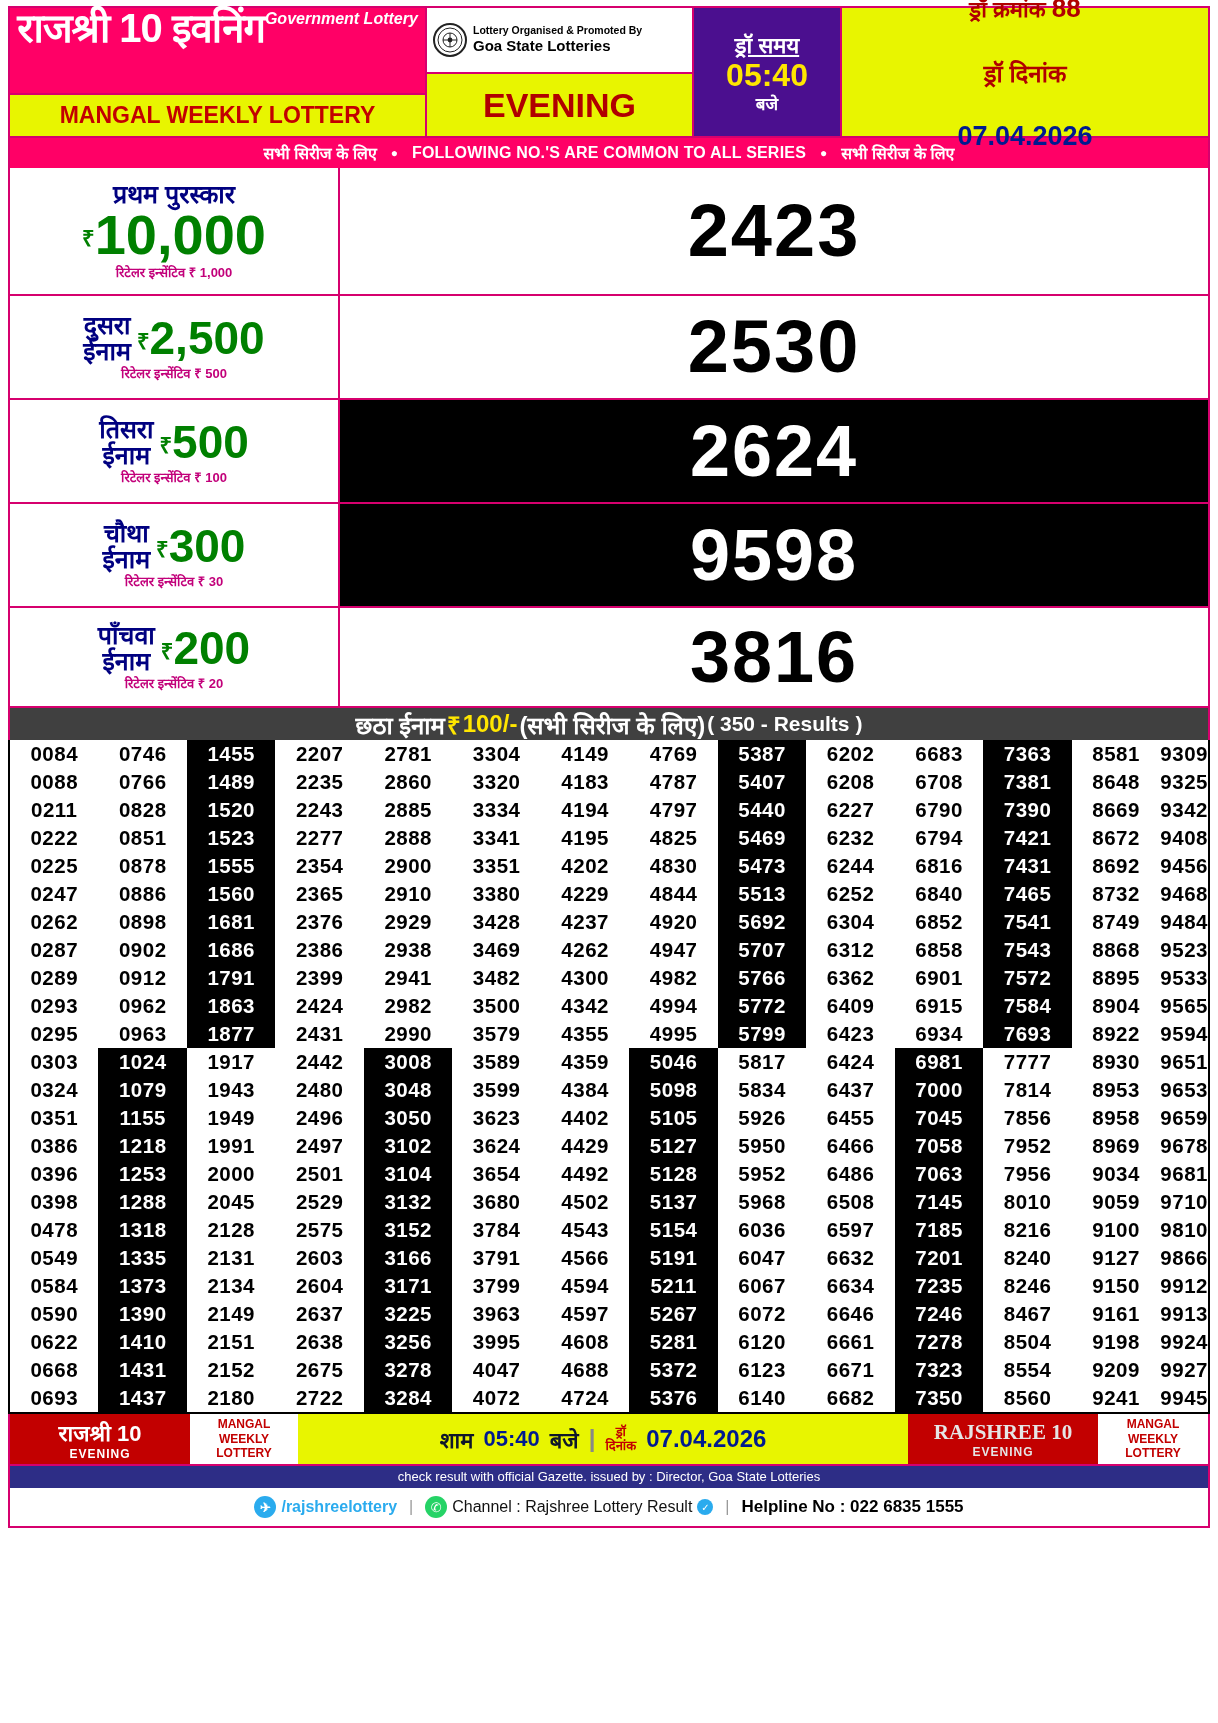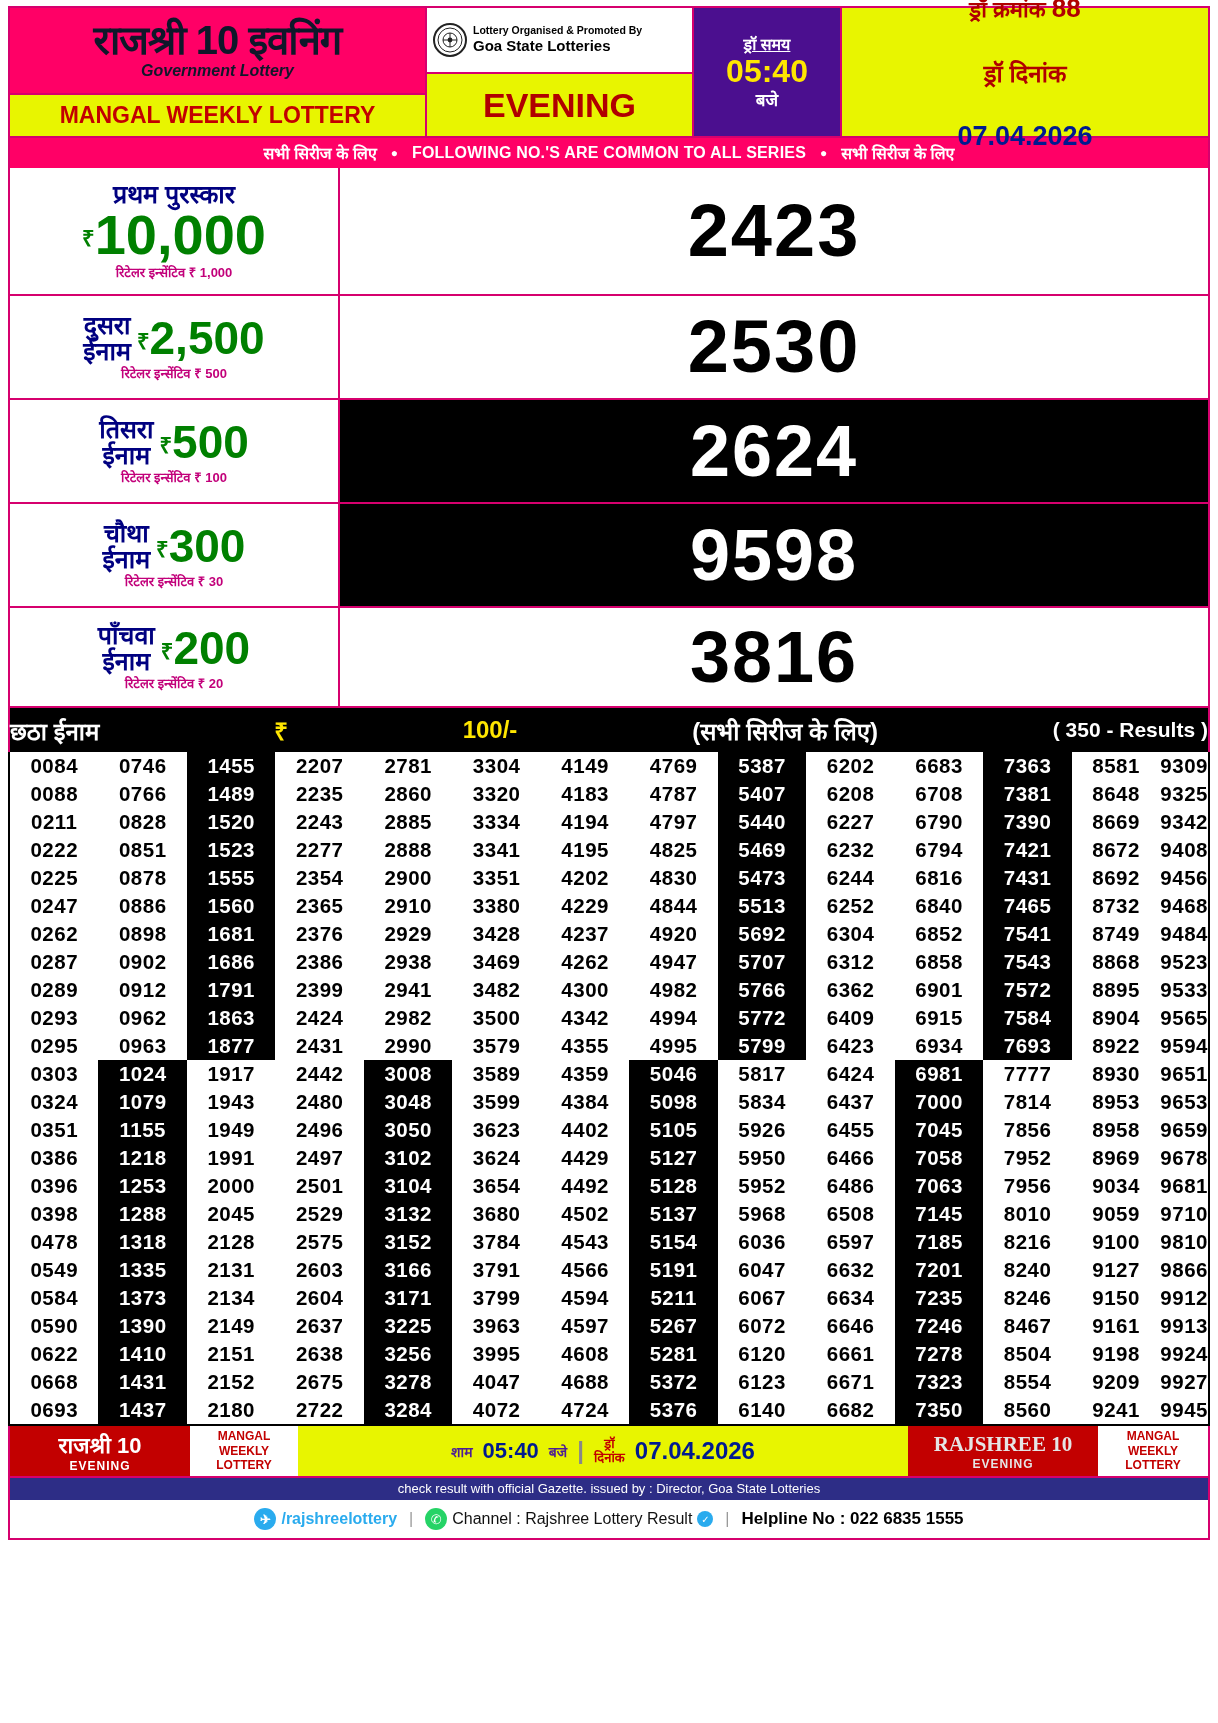--- a/index.html
+++ b/index.html
@@ -9,22 +9,22 @@
     background: #ffffff;
     font-family: "Liberation Sans", sans-serif;
     color: #000;
   }
   .sheet { width:1218px; height:1723px; position:relative; padding:6px 8px; }
 
   
   .header { display:flex; border:2px solid #d6006e; height:132px; }
   .hdr-left { width:415px; display:flex; flex-direction:column; }
   .hdr-title-box {
-    background:#ff0066; height:88px; display:flex; flex-direction:column;
-    align-items:center; justify-content:center; color:#0f172a; border-bottom:2px solid #d6006e;
+    background:#ff0066; height:88px; display:flex; 
+    align-items:flex-start; justify-content:center; color:#ffffff; border-bottom:2px solid #d6006e;
   }
   .hdr-title { font-size:40px; font-weight:bold; letter-spacing:-1px; line-height:1; }
   .hdr-sub { font-style:italic; font-size:16px; font-weight:bold; margin-top:2px; }
   .hdr-weekly {
     background:#e8f500; color:#c20000; font-weight:bold; font-size:23px;
     height:42px; display:flex; align-items:center; justify-content:center;
   }
   .hdr-mid { width:267px; border-left:2px solid #d6006e; display:flex; flex-direction:column; }
   .hdr-org {
     background:#fff; height:66px; display:flex; align-items:center; gap:6px;
@@ -39,21 +39,21 @@
   .org-txt { font-size:10.5px; font-weight:bold; line-height:1.25; }
   .org-txt .big { font-size:15px; }
   .hdr-evening {
     background:#e8f500; flex:1; display:flex; align-items:center; justify-content:center;
     color:#b00000; font-weight:bold; font-size:34px;
   }
   .hdr-time {
     width:148px; background:#4b0f8f; color:#fff; border-left:2px solid #d6006e;
     display:flex; flex-direction:column; align-items:center; justify-content:center;
   }
-  .hdr-time .lbl { font-size:16px; font-weight:bold;text-decoration:underline; }
+  .hdr-time .lbl { font-size:22px; font-weight:bold;text-decoration:underline; }
   .hdr-time .val { font-size:32px; font-weight:bold; color:#ffe600; line-height:1.05; }
   .hdr-time .baje { font-size:17px; font-weight:bold; }
   .hdr-right { flex:1; background:#e8f500; border-left:2px solid #d6006e;
     display:flex; flex-direction:column; align-items:center; justify-content:center;gap:32px; }
   .hdr-right .row1 { font-size:22px; font-weight:bold; color:#b00000; }
   .hdr-right .row1 b { color:#b00000; font-size:26px; }
   .hdr-right .row2 { font-size:24px; font-weight:bold; color:#b00000; }
   .hdr-right .row3 { font-size:27px; font-weight:bold; color:#001a8f; }
 
   
@@ -80,22 +80,22 @@
   .inline-row { display:flex; align-items:center; justify-content:center; gap:6px; width:100%; }
   .dark { background:#000; }
   .dark .p-num { color:#fff; }
   .r1 { height:128px; } .r2 { height:104px; } .r3 { height:104px; }
   .r4 { height:104px; } .r5 { height:98px; }
   .r1 .p-amt { font-size:56px; }
   .r1 .p-num, .r2 .p-num { font-size:74px; }
 
   
   .sixth-bar {
-    background:#000000; color:#fff; height:44px; display:flex; align-items:center;
-    justify-content:space-between; font-weight:bold; font-size:24px; gap:2px;
+    background:#404040; color:#fff; height:32px; display:flex; align-items:center;
+    justify-content:center; font-weight:bold; font-size:24px; gap:2px;
     border-left:2px solid #d6006e; border-right:2px solid #d6006e;
   }
   .sixth-bar .yellow { color:#ffe600; }
   .sixth-bar .res { font-size:21px; }
 
   
   .grid-wrap { border:2px solid #000; border-top:none; background:#000; padding:0; }
   table.grid { border-collapse:collapse; width:100%; background:#fff; }
   table.grid td {
     font-size:20.5px; font-weight:bold; text-align:center; font-family:"Liberation Sans", sans-serif;
@@ -104,21 +104,21 @@
   td.inv { background:#000; color:#fff; }
 
   
   .footer-strip { display:flex; height:52px; border:2px solid #d6006e; border-top:none; }
   .f-cell { display:flex; flex-direction:column; align-items:center; justify-content:center; }
   .f1 { background:#c20000; color:#fff; width:180px; }
   .f1 .t { font-size:22px; font-weight:bold; }
   .f1 .s { font-size:12px; font-weight:bold; letter-spacing:1px; }
   .f2 { background:#fff; color:#c20000; width:108px; font-size:12px; font-weight:bold; line-height:1.2; }
   .f3 { background:#e8f500; flex:1; flex-direction:row; gap:10px; font-weight:bold; }
-  .f3 .sham { color:#4c1d95; font-size:14px; }
+  .f3 .sham { color:#0f172a; font-size:22px; }
   .f3 .tm { color:#001a8f; font-size:22px; }
   .f3 .sep { color:#888; font-size:24px; }
   .f3 .drawlbl { color:#c20000; font-size:13px; line-height:1.1; text-align:center; }
   .f3 .date { color:#001a8f; font-size:24px; }
   .f4 { background:#c20000; color:#e5e5e5; width:190px; }
   .f4 .t { font-size:21px; font-weight:bold; font-family:"Liberation Serif", serif; }
   .f4 .s { font-size:12px; font-weight:bold; letter-spacing:1px; }
   .f5 { background:#fff; color:#c20000; width:110px; font-size:12px; font-weight:bold; line-height:1.2; }
 
   .gazette { background:#2d2d86; color:#fff; text-align:center; font-size:13px;

